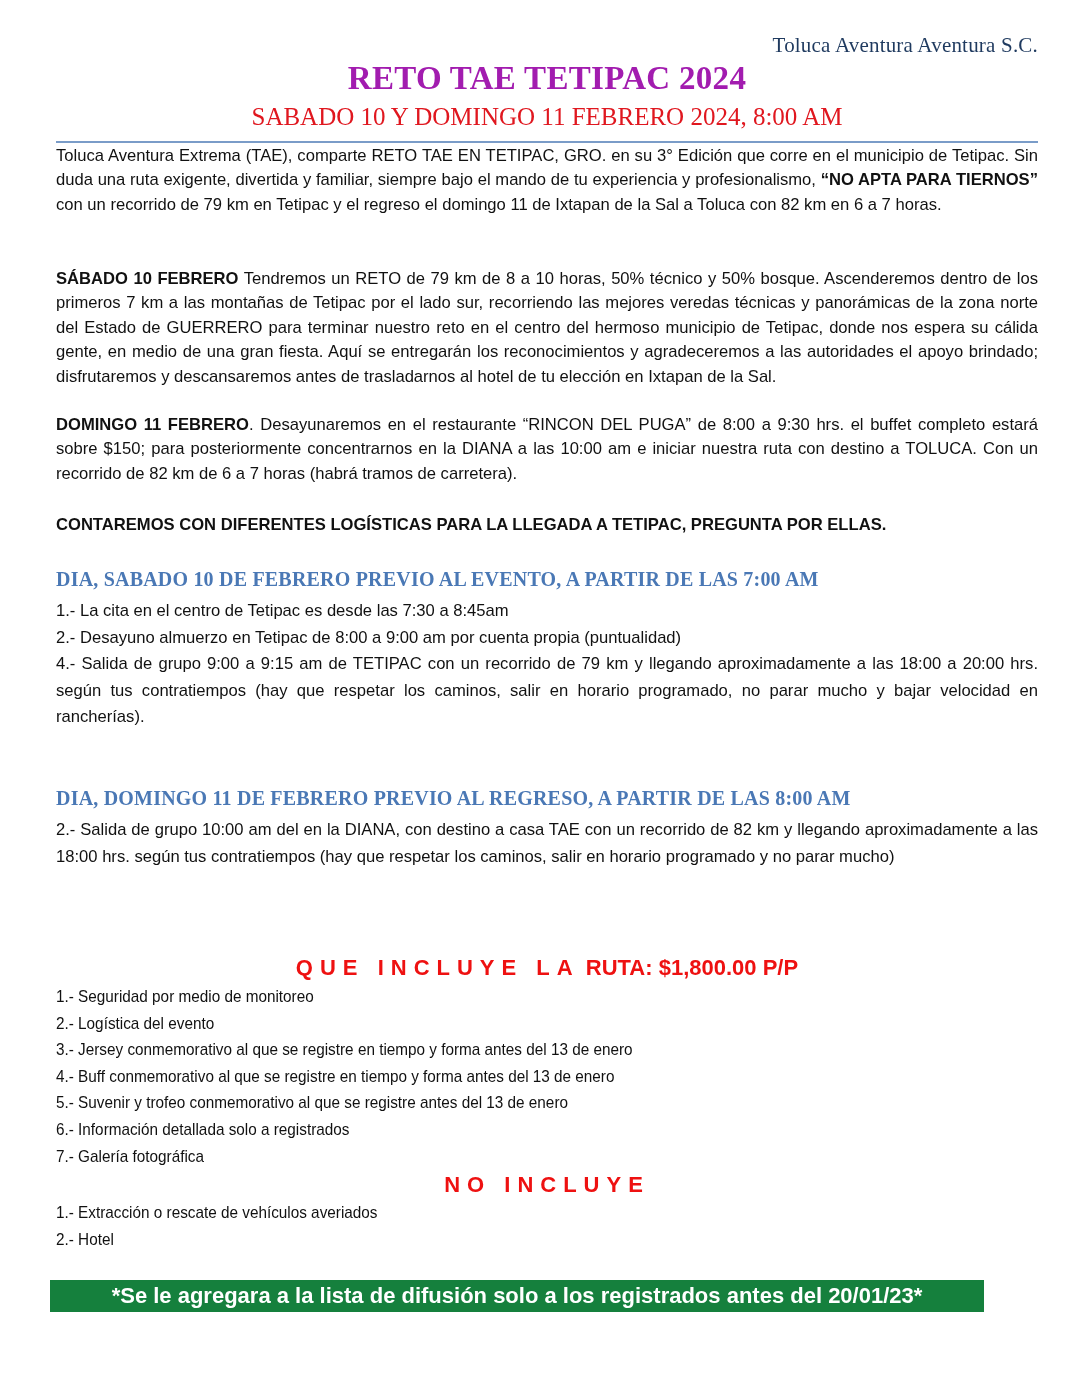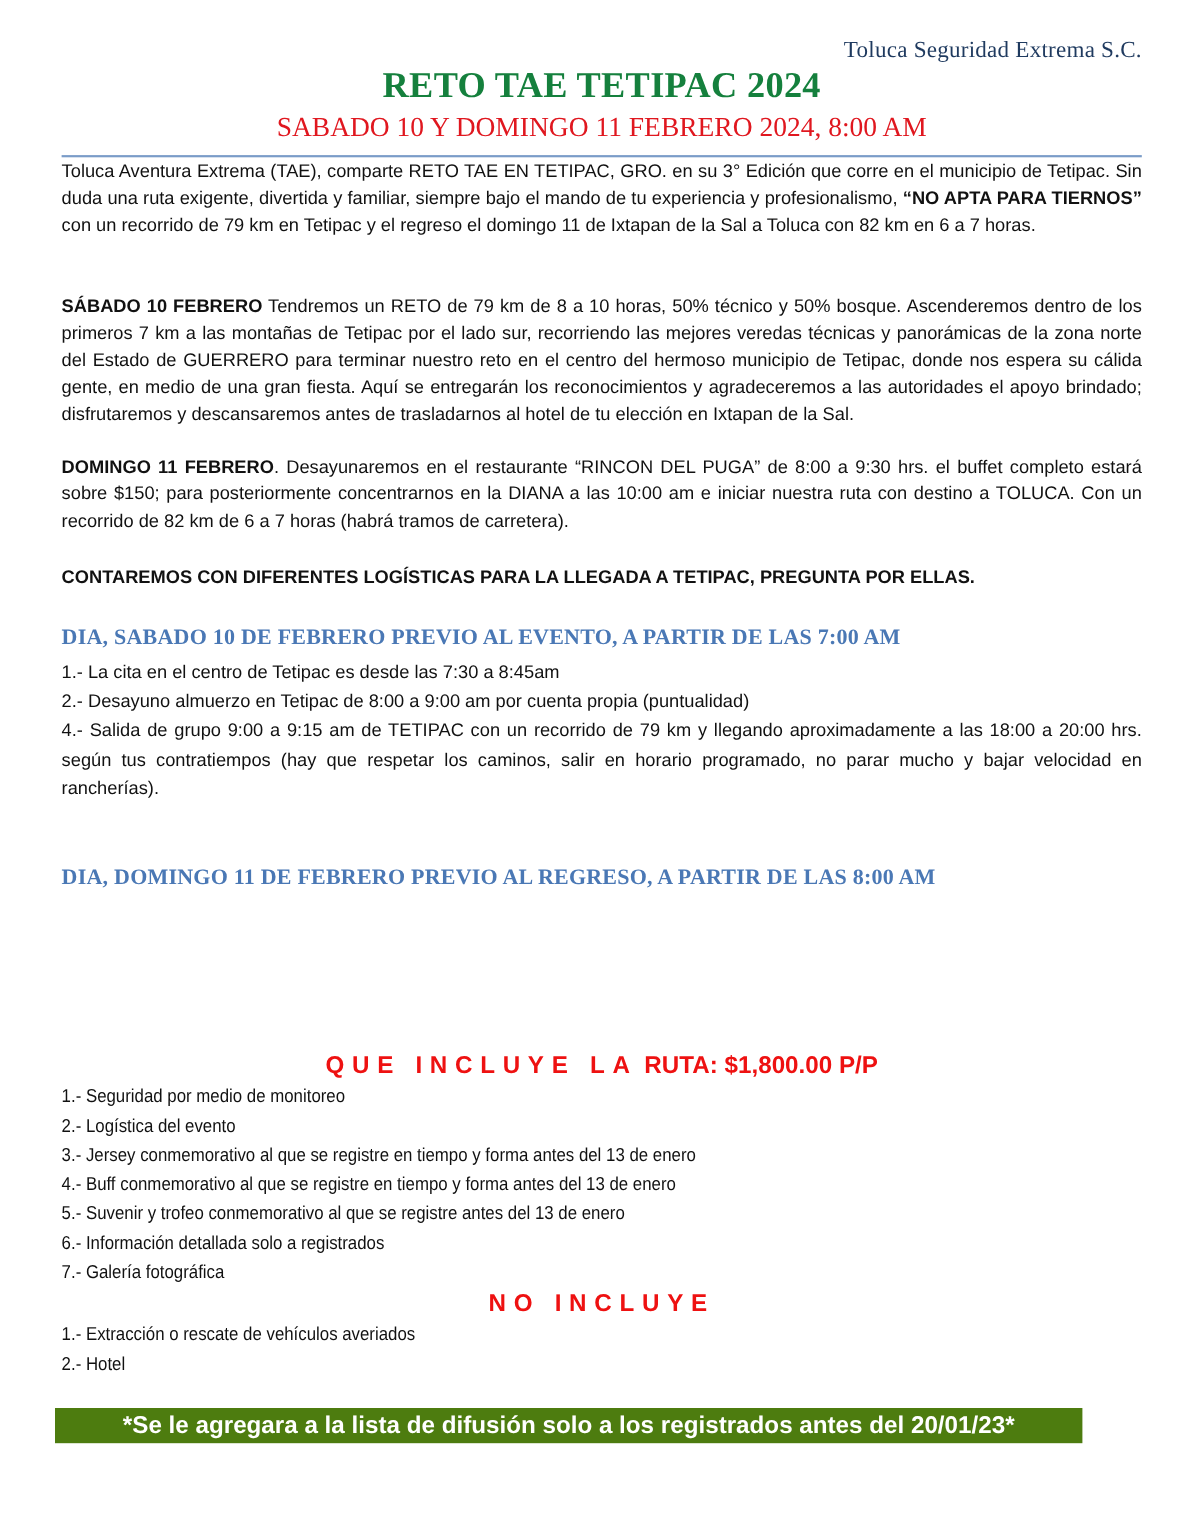--- a/index.html
+++ b/index.html
@@ -1,46 +1,46 @@
 <!DOCTYPE html>
 <html><head>
   <meta charset="utf-8">
   <style>
     html, body { margin: 0; padding: 0; background: #ffffff; }
     body { width: 1084px; height: 1390px; position: relative; overflow: hidden; color: #111; }
     .page { position: absolute; left: 56px; top: 0; width: 982px; }
 
     .company { position: absolute; right: 0; top: 33px; font-size: 21px; color: #1f3a5f; font-family: "Liberation Serif", serif; letter-spacing: 0.2px; }
-    .title { position: absolute; left: 0; width: 100%; top: 60px; text-align: center; font-family: "Liberation Serif", serif; font-weight: bold; font-size: 33px; color: #15803d; letter-spacing: 0.3px; }
+    .title { position: absolute; left: 0; width: 100%; top: 60px; text-align: center; font-family: "Liberation Serif", serif; font-weight: bold; font-size: 33px; color: #a21caf; letter-spacing: 0.3px; }
     .subtitle { position: absolute; left: 0; width: 100%; top: 103px; text-align: center; font-family: "Liberation Serif", serif; font-size: 25px; color: #e0171f; }
     .rule { position: absolute; left: 0; width: 982px; top: 141px; height: 0; border-top: 2px solid #7a9cc8; }
 
     .para { position: absolute; left: 0; width: 982px; font-family: "Liberation Sans", sans-serif; font-size: 16.6px; line-height: 24.4px; text-align: justify; text-align-last: left; }
     .para b { font-weight: bold; }
 
     .notice { position: absolute; left: 0; width: 100%; top: 515px; text-align: left; font-family: "Liberation Sans", sans-serif; font-weight: bold; font-size: 16.6px; }
 
     .day-heading { position: absolute; left: 0; font-family: "Liberation Serif", serif; font-weight: bold; font-size: 20px; color: #4a78b5; letter-spacing: 0.2px; }
 
     .list { position: absolute; left: 0; width: 982px; font-family: "Liberation Sans", sans-serif; font-size: 16.6px; line-height: 26.6px; margin: 0; padding: 0; list-style: none; }
     .list li { text-align: justify; text-align-last: left; }
 
     .incl-heading { position: absolute; left: 0; width: 100%; text-align: center; font-family: "Liberation Sans", sans-serif; font-weight: bold; font-size: 22px; color: #ee1111; }
     .incl-heading .spaced { letter-spacing: 7px; }
 
     .incl-list { position: absolute; left: 0; font-family: "Liberation Sans", sans-serif; font-size: 17px; line-height: 26.6px; margin: 0; padding: 0; list-style: none; transform-origin: left top; }
 
-    .footer-banner { position: absolute; left: 50px; top: 1280px; width: 934px; height: 32px; background: #4d7c0f; color: #fff; font-family: "Liberation Sans", sans-serif; font-weight: bold; font-size: 22px; line-height: 32px; text-align: center; white-space: nowrap; }
+    .footer-banner { position: absolute; left: 50px; top: 1280px; width: 934px; height: 32px; background: #15803d; color: #fff; font-family: "Liberation Sans", sans-serif; font-weight: bold; font-size: 22px; line-height: 32px; text-align: center; white-space: nowrap; }
   </style>
 </head>
 <body>
 
 <div class="page">
 
-  <div class="company">Toluca Seguridad Extrema S.C.</div>
+  <div class="company">Toluca Aventura Aventura S.C.</div>
   <div class="title">RETO TAE TETIPAC 2024</div>
   <div class="subtitle">SABADO 10 Y DOMINGO 11 FEBRERO 2024, 8:00 AM</div>
   <div class="rule"></div>
 
   <p class="para" style="top:144px; margin:0;">
     <span>Toluca Aventura Extrema (TAE), comparte RETO TAE EN TETIPAC, GRO. en su 3° Edición que corre en el municipio de Tetipac. Sin duda una ruta exigente, divertida y familiar, siempre bajo el mando de tu experiencia y profesionalismo, </span><b>“NO APTA PARA TIERNOS”</b><span> con un recorrido de 79 km en Tetipac y el regreso el domingo 11 de Ixtapan de la Sal a Toluca con 82 km en 6 a 7 horas.</span>
   </p>
 
   <p class="para" style="top:267px; margin:0;">
     <b>SÁBADO 10 FEBRERO</b><span> Tendremos un RETO de 79 km de 8 a 10 horas, 50% técnico y 50% bosque. Ascenderemos dentro de los primeros 7 km a las montañas de Tetipac por el lado sur, recorriendo las mejores veredas técnicas y panorámicas de la zona norte del Estado de GUERRERO para terminar nuestro reto en el centro del hermoso municipio de Tetipac, donde nos espera su cálida gente, en medio de una gran fiesta. Aquí se entregarán los reconocimientos y agradeceremos a las autoridades el apoyo brindado; disfrutaremos y descansaremos antes de trasladarnos al hotel de tu elección en Ixtapan de la Sal.</span>
@@ -54,20 +54,21 @@
 
   <div class="day-heading" style="top:568px;">DIA, SABADO 10 DE FEBRERO PREVIO AL EVENTO, A PARTIR DE LAS 7:00 AM</div>
   <ul class="list" style="top:598px;">
     <li>1.- La cita en el centro de Tetipac es desde las 7:30 a 8:45am</li>
     <li>2.- Desayuno almuerzo en Tetipac de 8:00 a 9:00 am por cuenta propia  (puntualidad)</li>
     <li>4.- Salida de grupo 9:00 a 9:15 am de TETIPAC con un recorrido de 79 km y llegando aproximadamente a las 18:00 a 20:00 hrs. según tus contratiempos (hay que respetar los caminos, salir en horario programado, no parar mucho y bajar velocidad en rancherías).</li>
   </ul>
 
   <div class="day-heading" style="top:787px;">DIA, DOMINGO 11 DE FEBRERO PREVIO AL REGRESO, A PARTIR DE LAS 8:00 AM</div>
   <ul class="list" style="top:817px;">
+    <li>2.- Salida de grupo 10:00 am del en la DIANA, con destino a casa TAE con un recorrido de 82 km y llegando aproximadamente a las 18:00 hrs. según tus contratiempos (hay que respetar los caminos, salir en horario programado y no parar mucho)</li>
   </ul>
 
   <div class="incl-heading" style="top:955px;">
     <span class="spaced">QUE INCLUYE LA</span>
     <span>RUTA: $1,800.00 P/P</span>
   </div>
   <ul class="incl-list" style="top:984px; transform: scaleX(0.9);">
     <li>1.- Seguridad por medio de monitoreo</li>
     <li>2.- Logística del evento</li>
     <li>3.- Jersey conmemorativo al que se registre en tiempo y forma antes del 13 de enero</li>

